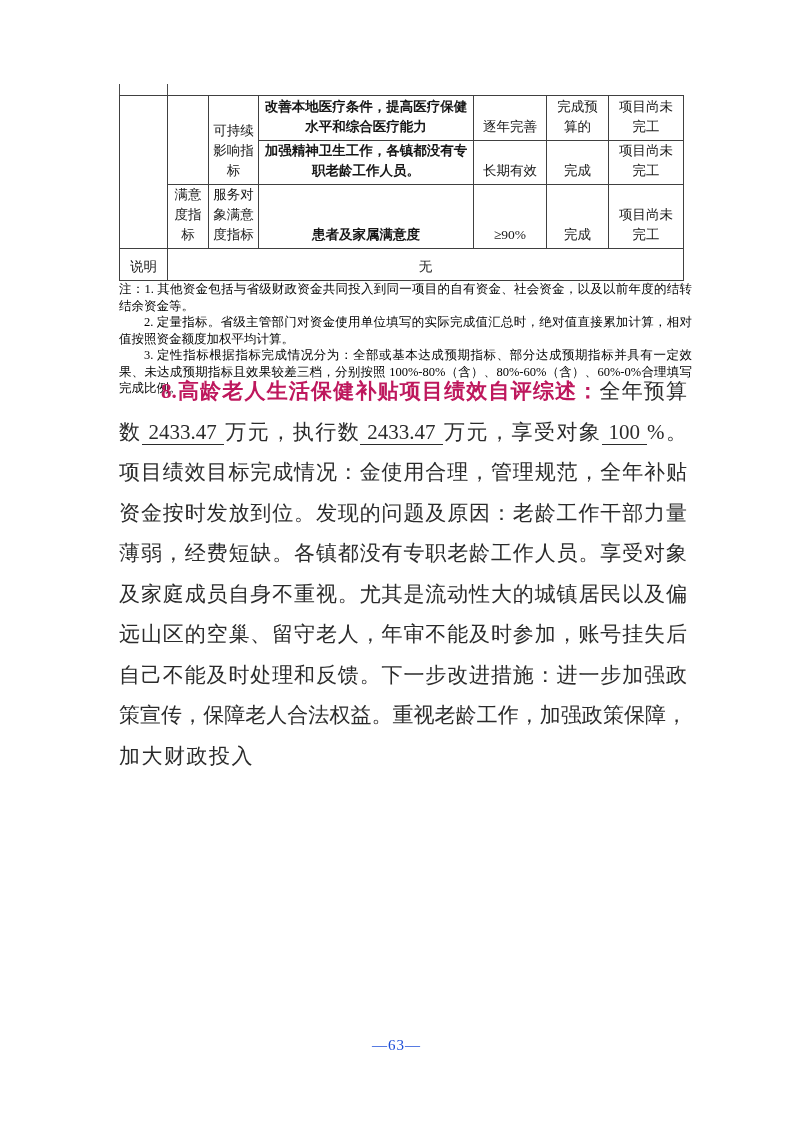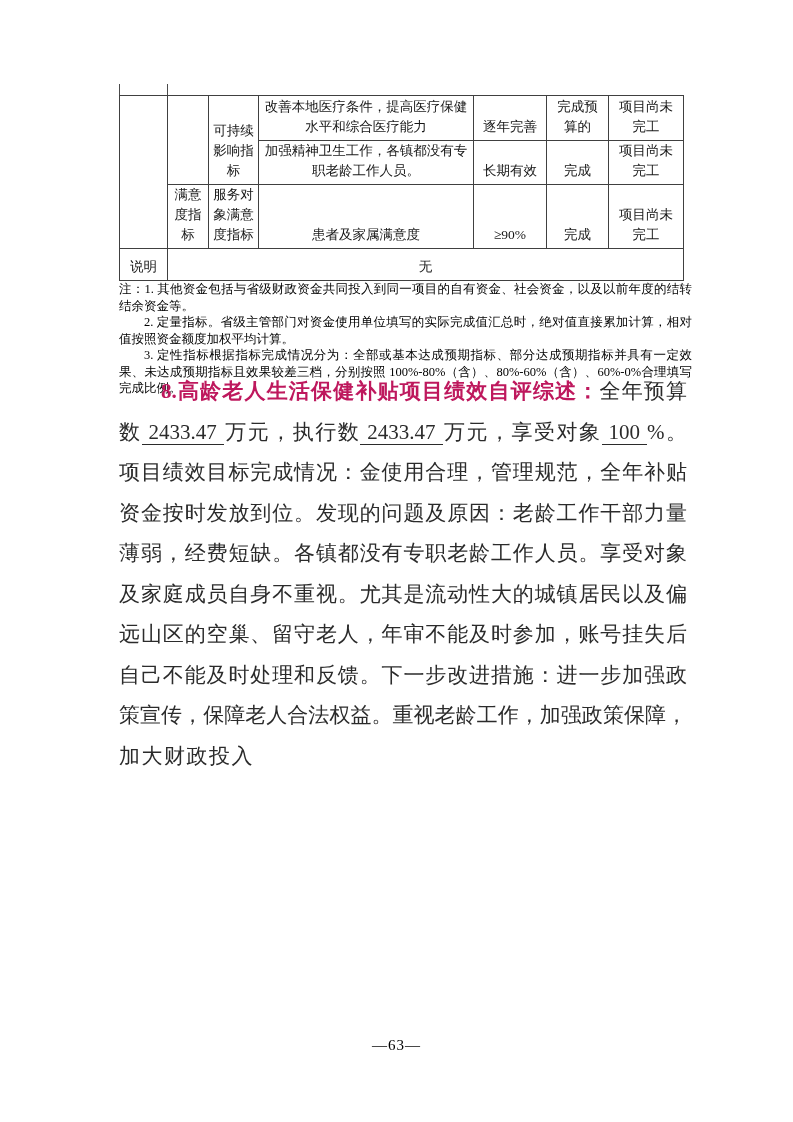--- a/index.html
+++ b/index.html
@@ -18,21 +18,21 @@
   table.t { border-collapse:collapse; table-layout:fixed; width:564px; }
   table.t td {
     border:1px solid #404040;
     font-size:13.5px; line-height:20px; color:#161616;
     text-align:center; vertical-align:bottom;
     padding:0 4px 3px 4px;
     overflow:hidden;
   }
   td.no-top { border-top:none; }
   td.vm { vertical-align:middle; padding-bottom:0; }
-  td.desc { padding:0 3px 2px 3px; }
+  td.desc { padding:0 3px 2px 3px;font-weight:bold; }
   td.left { text-align:left; }
   td.remark-cell { text-align:left; vertical-align:middle; padding:0 4px 0 52px; }
   td.comp { padding:0 6px 3px 6px; }
   td.note-col { text-align:left; padding:0 6px 3px 5px; }
   tr.r1 { height:45px; } tr.r2 { height:42px; } tr.r3 { height:63px; } tr.r4 { height:32px; }
 
   
   .notes {
     position:absolute; left:119px; top:281px; width:573px;
     font-size:12.5px; line-height:16.5px; color:#000000;
@@ -54,21 +54,21 @@
   .bline.last { text-align-last:left; letter-spacing:1.5px; }
   .bline b { font-weight:bold; color:#be185d; }
   .unum {
     font-family:"Liberation Serif",serif;
     padding:0 7px 0 7px;
     border-bottom:1.5px solid #2b2b2b;
   }
   
   .pagenum {
     position:absolute; left:0; top:1037px; width:100%;
-    text-align:center; font-size:15px; color:#000000; letter-spacing:1px;
+    text-align:center; font-size:15px; color:#1d4ed8; letter-spacing:1px;
   }
 </style>
 </head>
 <body>
 
 <div class="page">
 
   <div class="stub" style="left:119px; top:84px;"></div>
   <div class="stub" style="left:167px; top:84px;"></div>
 

